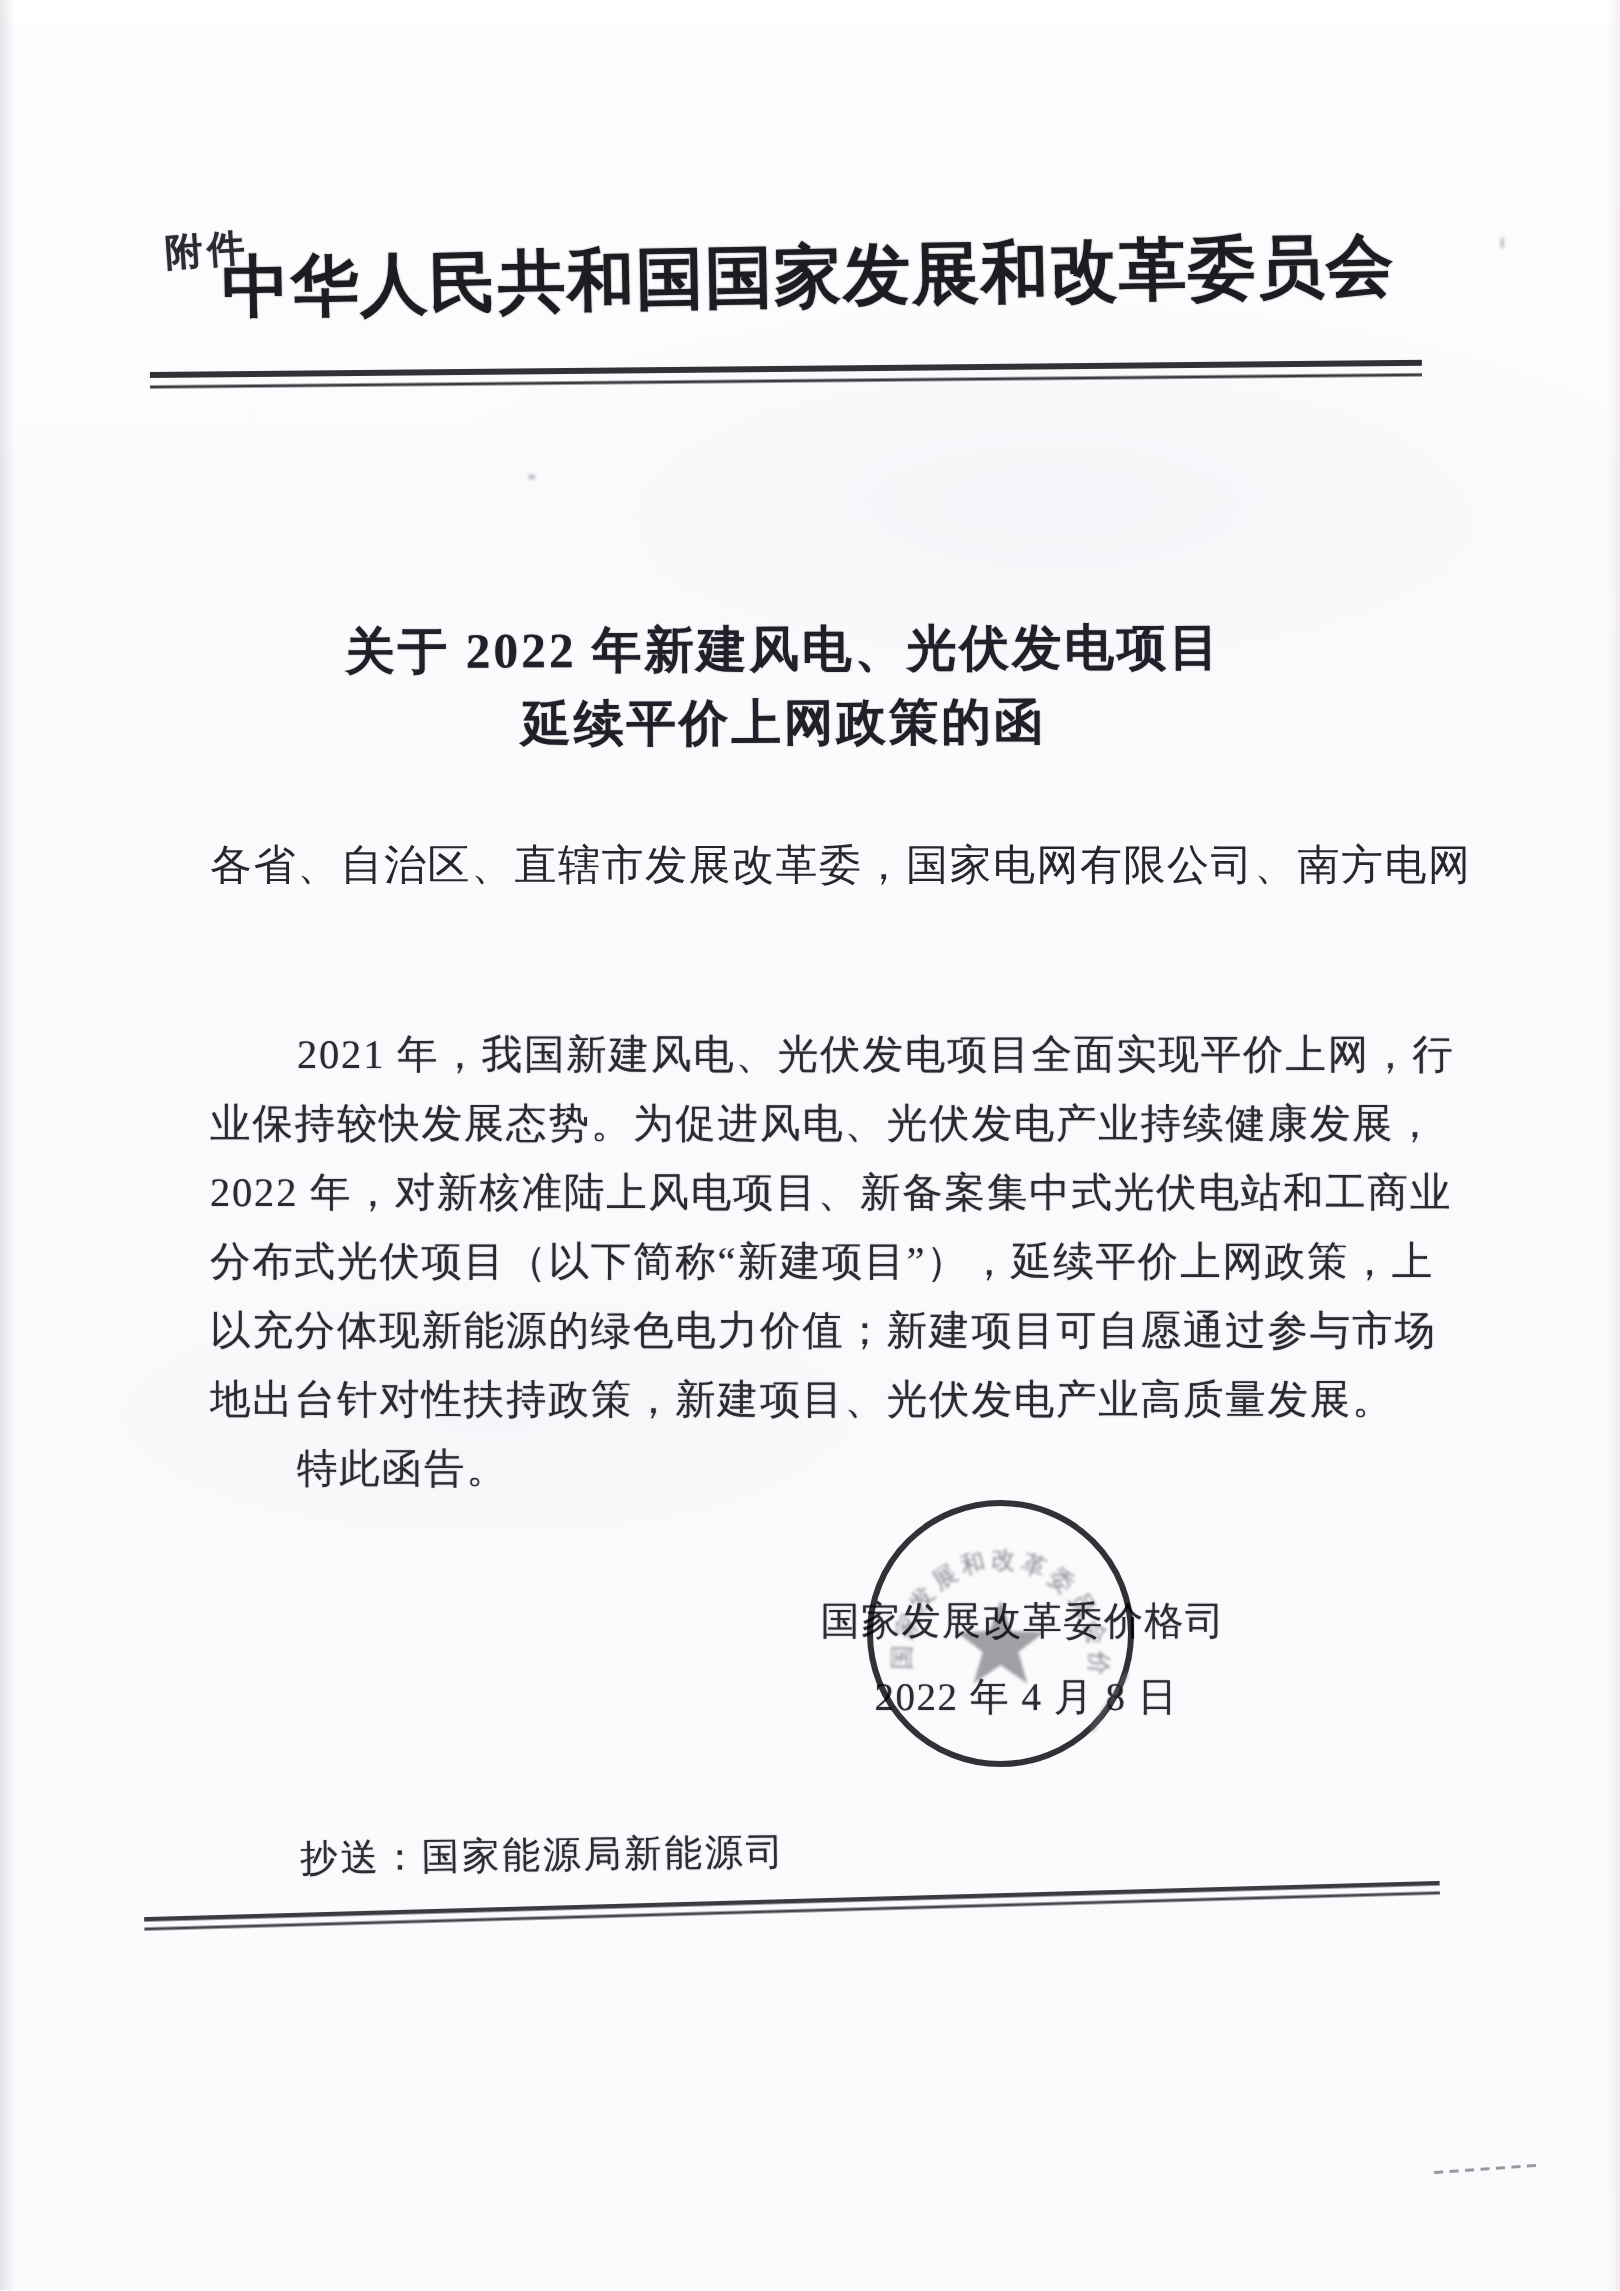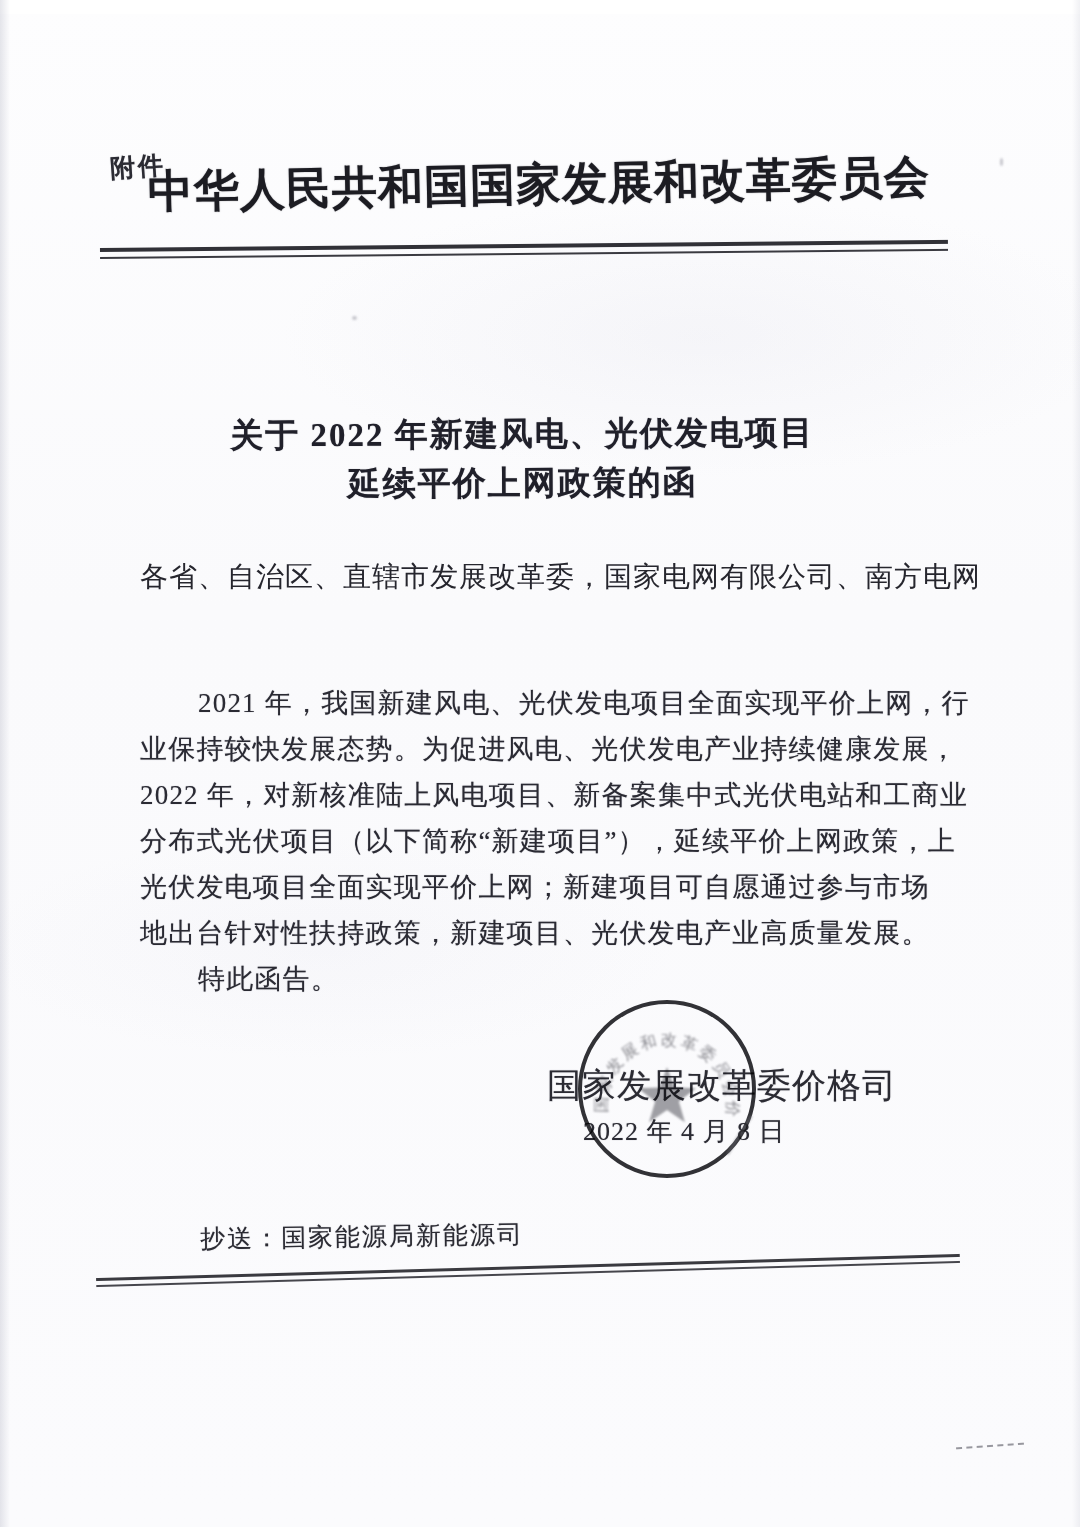--- a/index.html
+++ b/index.html
@@ -53,21 +53,21 @@
     line-height:50px;white-space:nowrap;
   }
   .body-block{
     position:absolute;left:140px;top:680px;width:805px;
     font-size:27px;color:#2a2a33;letter-spacing:1.2px;line-height:46px;
     white-space:nowrap;
   }
   .body-block .indent{padding-left:58px;}
   .signature{
     position:absolute;left:547px;top:1063px;width:250px;
-    font-size:34px;color:#2b2b33;letter-spacing:1px;white-space:nowrap;text-align:right;
+    font-size:26px;color:#2b2b33;letter-spacing:1px;white-space:nowrap;text-align:right;
   }
   .date{
     position:absolute;left:583px;top:1114px;width:180px;text-align:right;
     font-size:26px;color:#2b2b33;letter-spacing:1px;white-space:nowrap;
   }
   .seal{
     position:absolute;left:578px;top:1000px;width:178px;height:178px;
     border:4px solid rgba(22,22,26,.88);border-radius:50%;
     box-sizing:border-box;filter:blur(.5px);
     mix-blend-mode:multiply;
@@ -119,21 +119,21 @@
 
   <div class="salutation">
     <div>各省、自治区、直辖市发展改革委，国家电网有限公司、南方电网</div>
   </div>
 
   <div class="body-block scan-soft">
     <div class="indent">2021 年，我国新建风电、光伏发电项目全面实现平价上网，行</div>
     <div>业保持较快发展态势。为促进风电、光伏发电产业持续健康发展，</div>
     <div>2022 年，对新核准陆上风电项目、新备案集中式光伏电站和工商业</div>
     <div>分布式光伏项目（以下简称“新建项目”），延续平价上网政策，上</div>
-    <div>光伏发电项目全面实现平价上网；新建项目可自愿通过参与市场</div>
+    <div>以充分体现新能源的绿色电力价值；新建项目可自愿通过参与市场</div>
     <div>地出台针对性扶持政策，新建项目、光伏发电产业高质量发展。</div>
     <div class="indent">特此函告。</div>
   </div>
 
   <div class="signature scan-soft">国家发展改革委价格司</div>
 
   <div class="date scan-soft">2022 年 4 月 8 日</div>
 
   <div class="seal">
     <svg viewBox="0 0 178 178">

